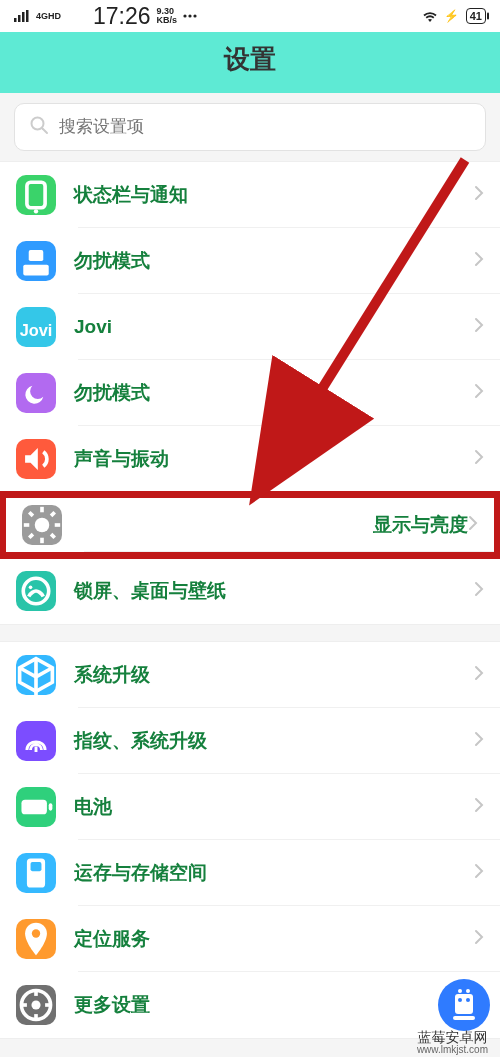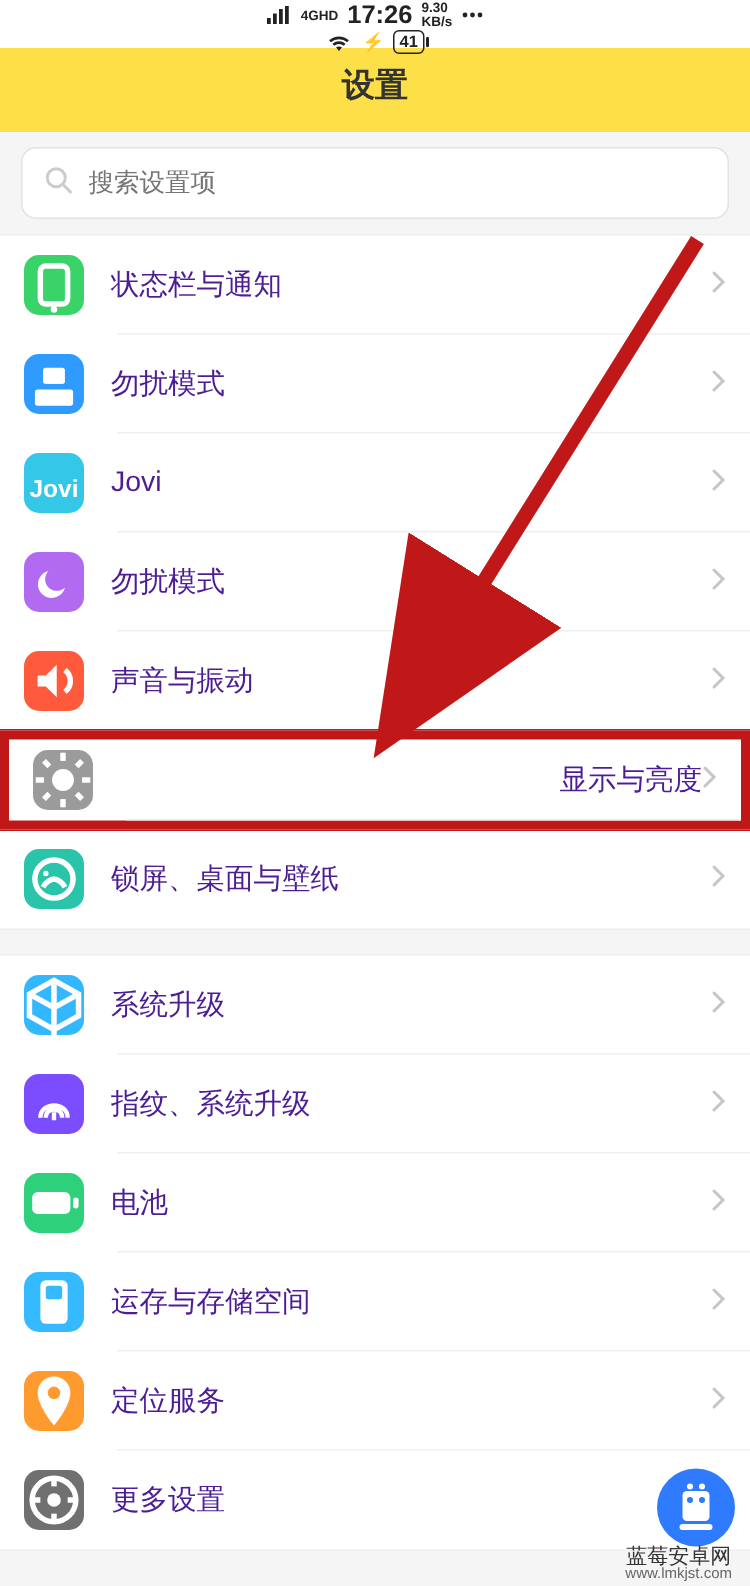--- a/index.html
+++ b/index.html
@@ -15,42 +15,41 @@
     .status-bar {
       height: 32px;
       display: flex;
       align-items: center;
       justify-content: space-between;
       padding: 0 14px;
       font-size: 13px;
       background: #fff;
       color: #222;
       font-weight: 600;
-      flex-direction: column;
     }
     .status-left { display: flex; align-items: center; gap: 6px; }
-    .status-left .time { font-size: 17px; font-weight: 700; }
+    .status-left .time { font-size: 23px; font-weight: 400; margin-left: 26px; }
     .status-left .speed { font-size: 9px; line-height: 1; }
     .status-right { display: flex; align-items: center; gap: 6px; }
     .signal svg, .wifi svg, .dots svg { display: block; }
     .batt {
       display: inline-flex; align-items: center; gap: 1px;
       border: 1.5px solid #222; border-radius: 4px;
       padding: 1px 3px; font-size: 11px; position: relative;
     }
     .batt::after {
       content: ""; position: absolute; right: -4px; top: 50%;
       transform: translateY(-50%);
       width: 2px; height: 7px; background: #222; border-radius: 1px;
     }
     .header {
-      background: #fde047;
+      background: #5eead4;
       text-align: center;
       padding: 10px 0 16px;
-      font-size: 22px;
+      font-size: 26px;
       font-weight: 600;
     }
     .search-wrap {
       padding: 10px 14px;
       background: #f5f5f5;
     }
     .search {
       background: #fff;
       border: 1px solid #e2e2e2;
       border-radius: 10px;
@@ -78,21 +77,21 @@
     .row:not(:last-child)::after {
       content: "";
       position: absolute; left: 78px; right: 0; bottom: 0;
       height: 1px; background: #f0f0f0;
     }
     .row .icon-box {
       width: 40px; height: 40px; border-radius: 10px;
       display: flex; align-items: center; justify-content: center;
       margin-right: 18px; flex-shrink: 0;
     }
-    .row .label { flex: 1; font-size: 19px; color: #4c1d95; }
+    .row .label { flex: 1; font-size: 19px; color: #15803d; font-weight: bold; }
     .chevron { color: #c6c6c6; }
     .highlight-box {
       border: 6px solid #c01818;
       outline: 1px solid #c01818;
       text-align: right;
     }
     .arrow-overlay {
       position: absolute;
       top: 150px; left: 230px;
       width: 260px; height: 360px;

